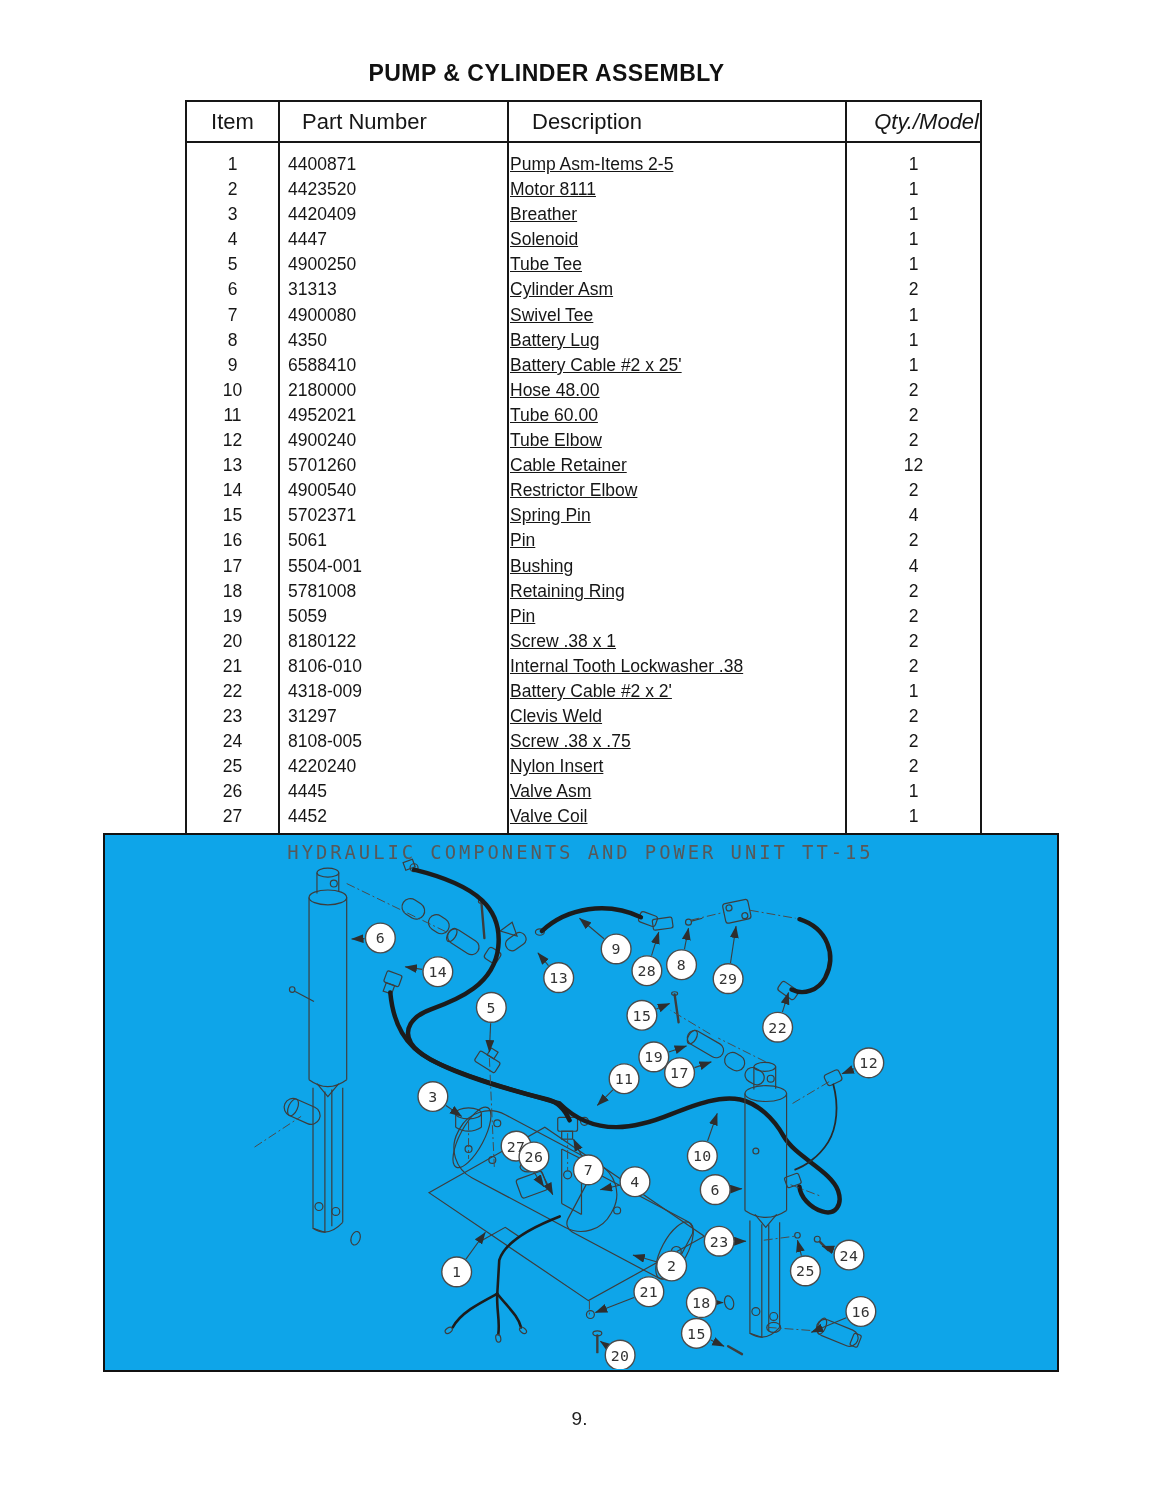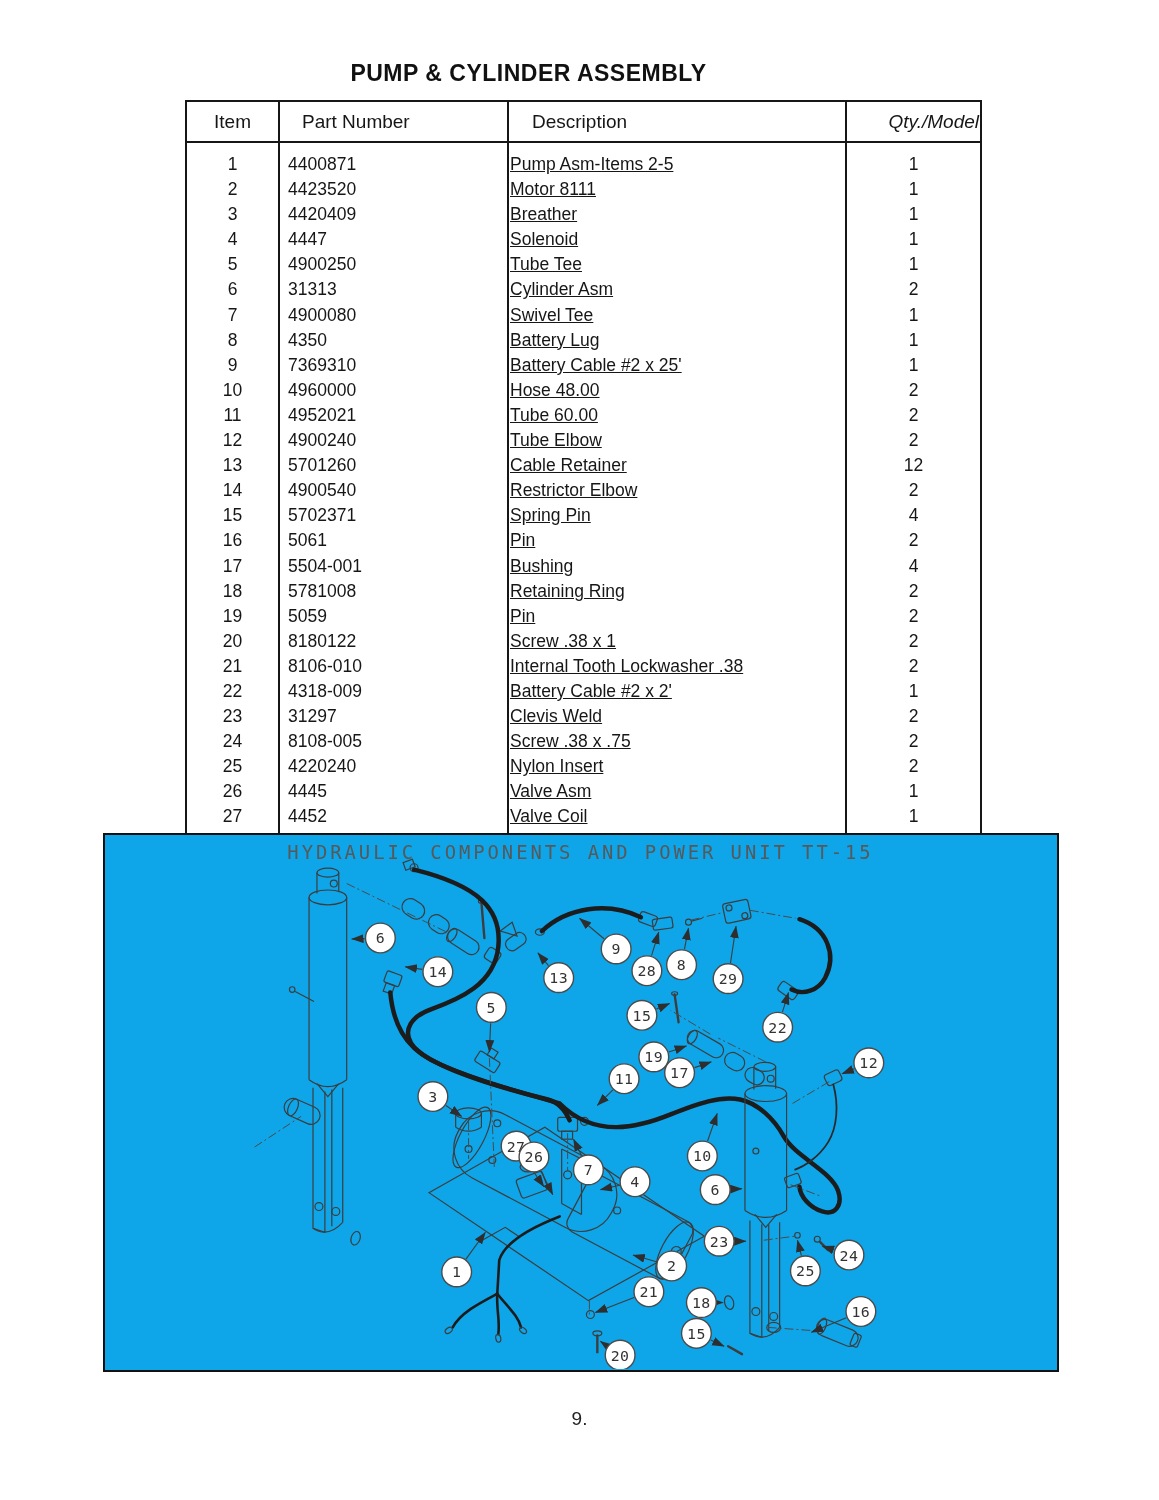--- a/index.html
+++ b/index.html
@@ -2,29 +2,29 @@
 <html><head>
 <meta charset="utf-8">
 <style>
   html,body{margin:0;padding:0;background:#e8e8e8;}
   .page{
     position:relative;width:1159px;height:1500px;background:#ffffff;
     font-family:"Liberation Sans",sans-serif;color:#161616;overflow:hidden;
   }
   .doc-title{
     position:absolute;top:60px;left:0;width:1057px;text-align:center;
-    font-size:23px;font-weight:bold;letter-spacing:0.5px;color:#111;
+    font-size:23px;font-weight:bold;letter-spacing:0.5px;color:#111;padding-left:18px;
   }
   .parts-table-wrap{position:absolute;left:185px;top:100px;width:795px;}
   .parts-table-wrap table{
     border-collapse:collapse;table-layout:fixed;width:795px;
     border:2px solid #161616;color:#161616;
   }
   .parts-table-wrap thead td{
-    border:2px solid #161616;height:37px;font-size:19px;vertical-align:middle;
+    border:2px solid #161616;height:37px;font-size:22px;vertical-align:middle;
   }
   .parts-table-wrap thead td:nth-child(1){text-align:center;}
   .parts-table-wrap thead td:nth-child(2){padding-left:22px;border-radius:17px;}
   .parts-table-wrap thead td:nth-child(3){padding-left:23px;}
   .parts-table-wrap thead td:nth-child(4){text-align:right;font-style:italic;}
   .parts-table-wrap tbody td{
     border-left:2px solid #161616;border-right:2px solid #161616;
     font-size:17.5px;line-height:23.1px;vertical-align:top;white-space:nowrap;
     overflow:hidden;
   }
@@ -128,27 +128,27 @@
             <td>1</td>
           </tr>
           <tr>
             <td>8</td>
             <td>4350</td>
             <td>Battery Lug</td>
             <td>1</td>
           </tr>
           <tr>
             <td>9</td>
-            <td>7369310</td>
+            <td>6588410</td>
             <td>Battery Cable #2 x 25'</td>
             <td>1</td>
           </tr>
           <tr>
             <td>10</td>
-            <td>4960000</td>
+            <td>2180000</td>
             <td>Hose 48.00</td>
             <td>2</td>
           </tr>
           <tr>
             <td>11</td>
             <td>4952021</td>
             <td>Tube 60.00</td>
             <td>2</td>
           </tr>
           <tr>

